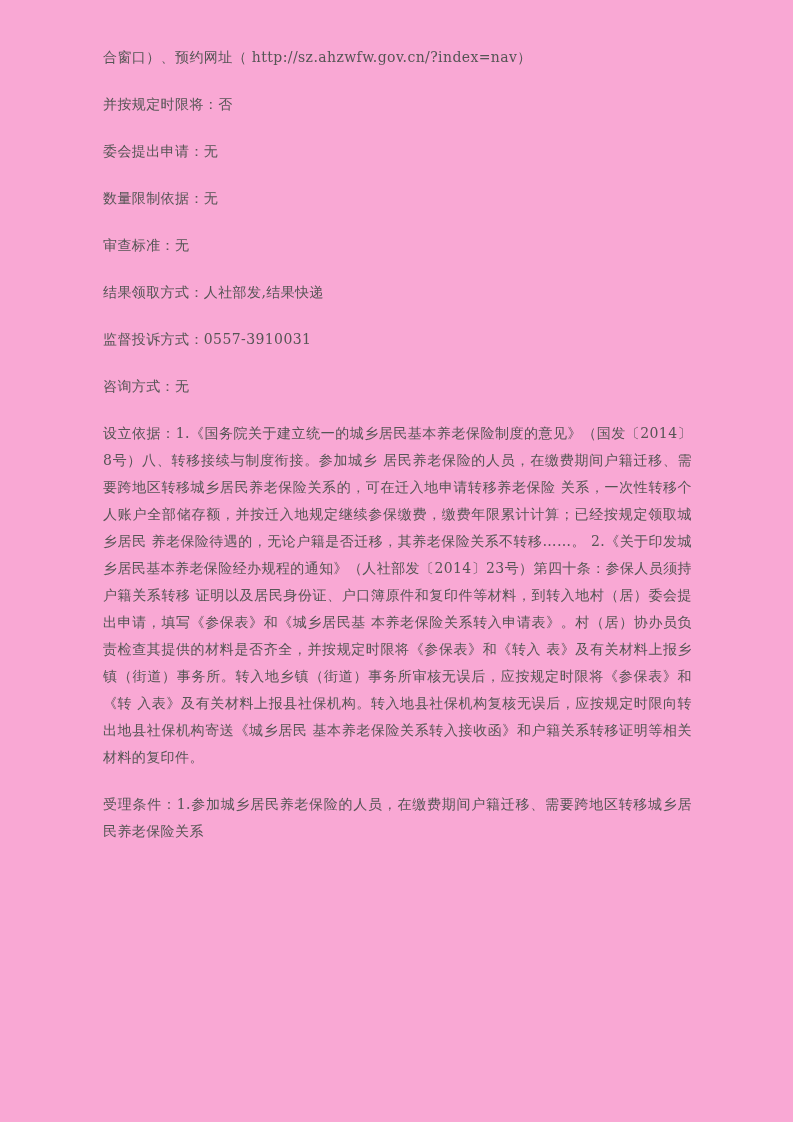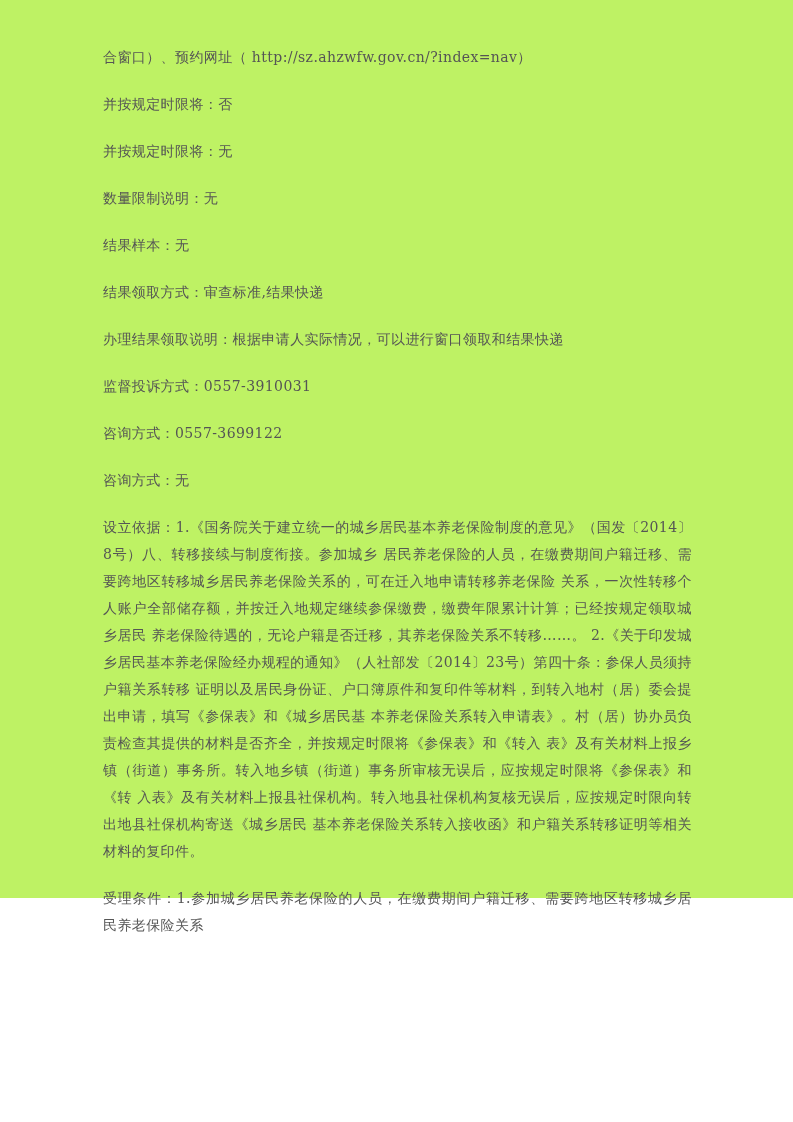--- a/index.html
+++ b/index.html
@@ -7,22 +7,22 @@
     padding: 0;
   }
   body {
     width: 793px;
     height: 1122px;
     background: #ffffff;
     overflow: hidden;
   }
   .page {
     width: 793px;
-    height: 898px;
-    background: #bef264;
+    height: 1122px;
+    background: #f9a8d4;
     box-sizing: border-box;
   }
   .content {
     box-sizing: border-box;
     padding: 44px 101px 0 103px;
     font-family: "DejaVu Serif", "Liberation Serif", serif;
     font-size: 14px;
     color: #555555;
   }
   .content p {
@@ -33,24 +33,22 @@
     word-break: break-all;
   }
 </style>
 </head>
 <body>
 
 <div class="page">
   <div class="content">
     <p>合窗口）、预约网址（ http://sz.ahzwfw.gov.cn/?index=nav）</p>
     <p>并按规定时限将：否</p>
-    <p>并按规定时限将：无</p>
-    <p>数量限制说明：无</p>
-    <p>结果样本：无</p>
-    <p>结果领取方式：审查标准,结果快递</p>
-    <p>办理结果领取说明：根据申请人实际情况，可以进行窗口领取和结果快递</p>
+    <p>委会提出申请：无</p>
+    <p>数量限制依据：无</p>
+    <p>审查标准：无</p>
+    <p>结果领取方式：人社部发,结果快递</p>
     <p>监督投诉方式：0557-3910031</p>
-    <p>咨询方式：0557-3699122</p>
     <p>咨询方式：无</p>
     <p>设立依据：1.《国务院关于建立统一的城乡居民基本养老保险制度的意见》（国发〔2014〕8号）八、转移接续与制度衔接。参加城乡 居民养老保险的人员，在缴费期间户籍迁移、需要跨地区转移城乡居民养老保险关系的，可在迁入地申请转移养老保险 关系，一次性转移个人账户全部储存额，并按迁入地规定继续参保缴费，缴费年限累计计算；已经按规定领取城乡居民 养老保险待遇的，无论户籍是否迁移，其养老保险关系不转移……。 2.《关于印发城乡居民基本养老保险经办规程的通知》（人社部发〔2014〕23号）第四十条：参保人员须持户籍关系转移 证明以及居民身份证、户口簿原件和复印件等材料，到转入地村（居）委会提出申请，填写《参保表》和《城乡居民基 本养老保险关系转入申请表》。村（居）协办员负责检查其提供的材料是否齐全，并按规定时限将《参保表》和《转入 表》及有关材料上报乡镇（街道）事务所。转入地乡镇（街道）事务所审核无误后，应按规定时限将《参保表》和《转 入表》及有关材料上报县社保机构。转入地县社保机构复核无误后，应按规定时限向转出地县社保机构寄送《城乡居民 基本养老保险关系转入接收函》和户籍关系转移证明等相关材料的复印件。</p>
     <p>受理条件：1.参加城乡居民养老保险的人员，在缴费期间户籍迁移、需要跨地区转移城乡居民养老保险关系</p>
   </div>
 </div>
 
 </body></html>

